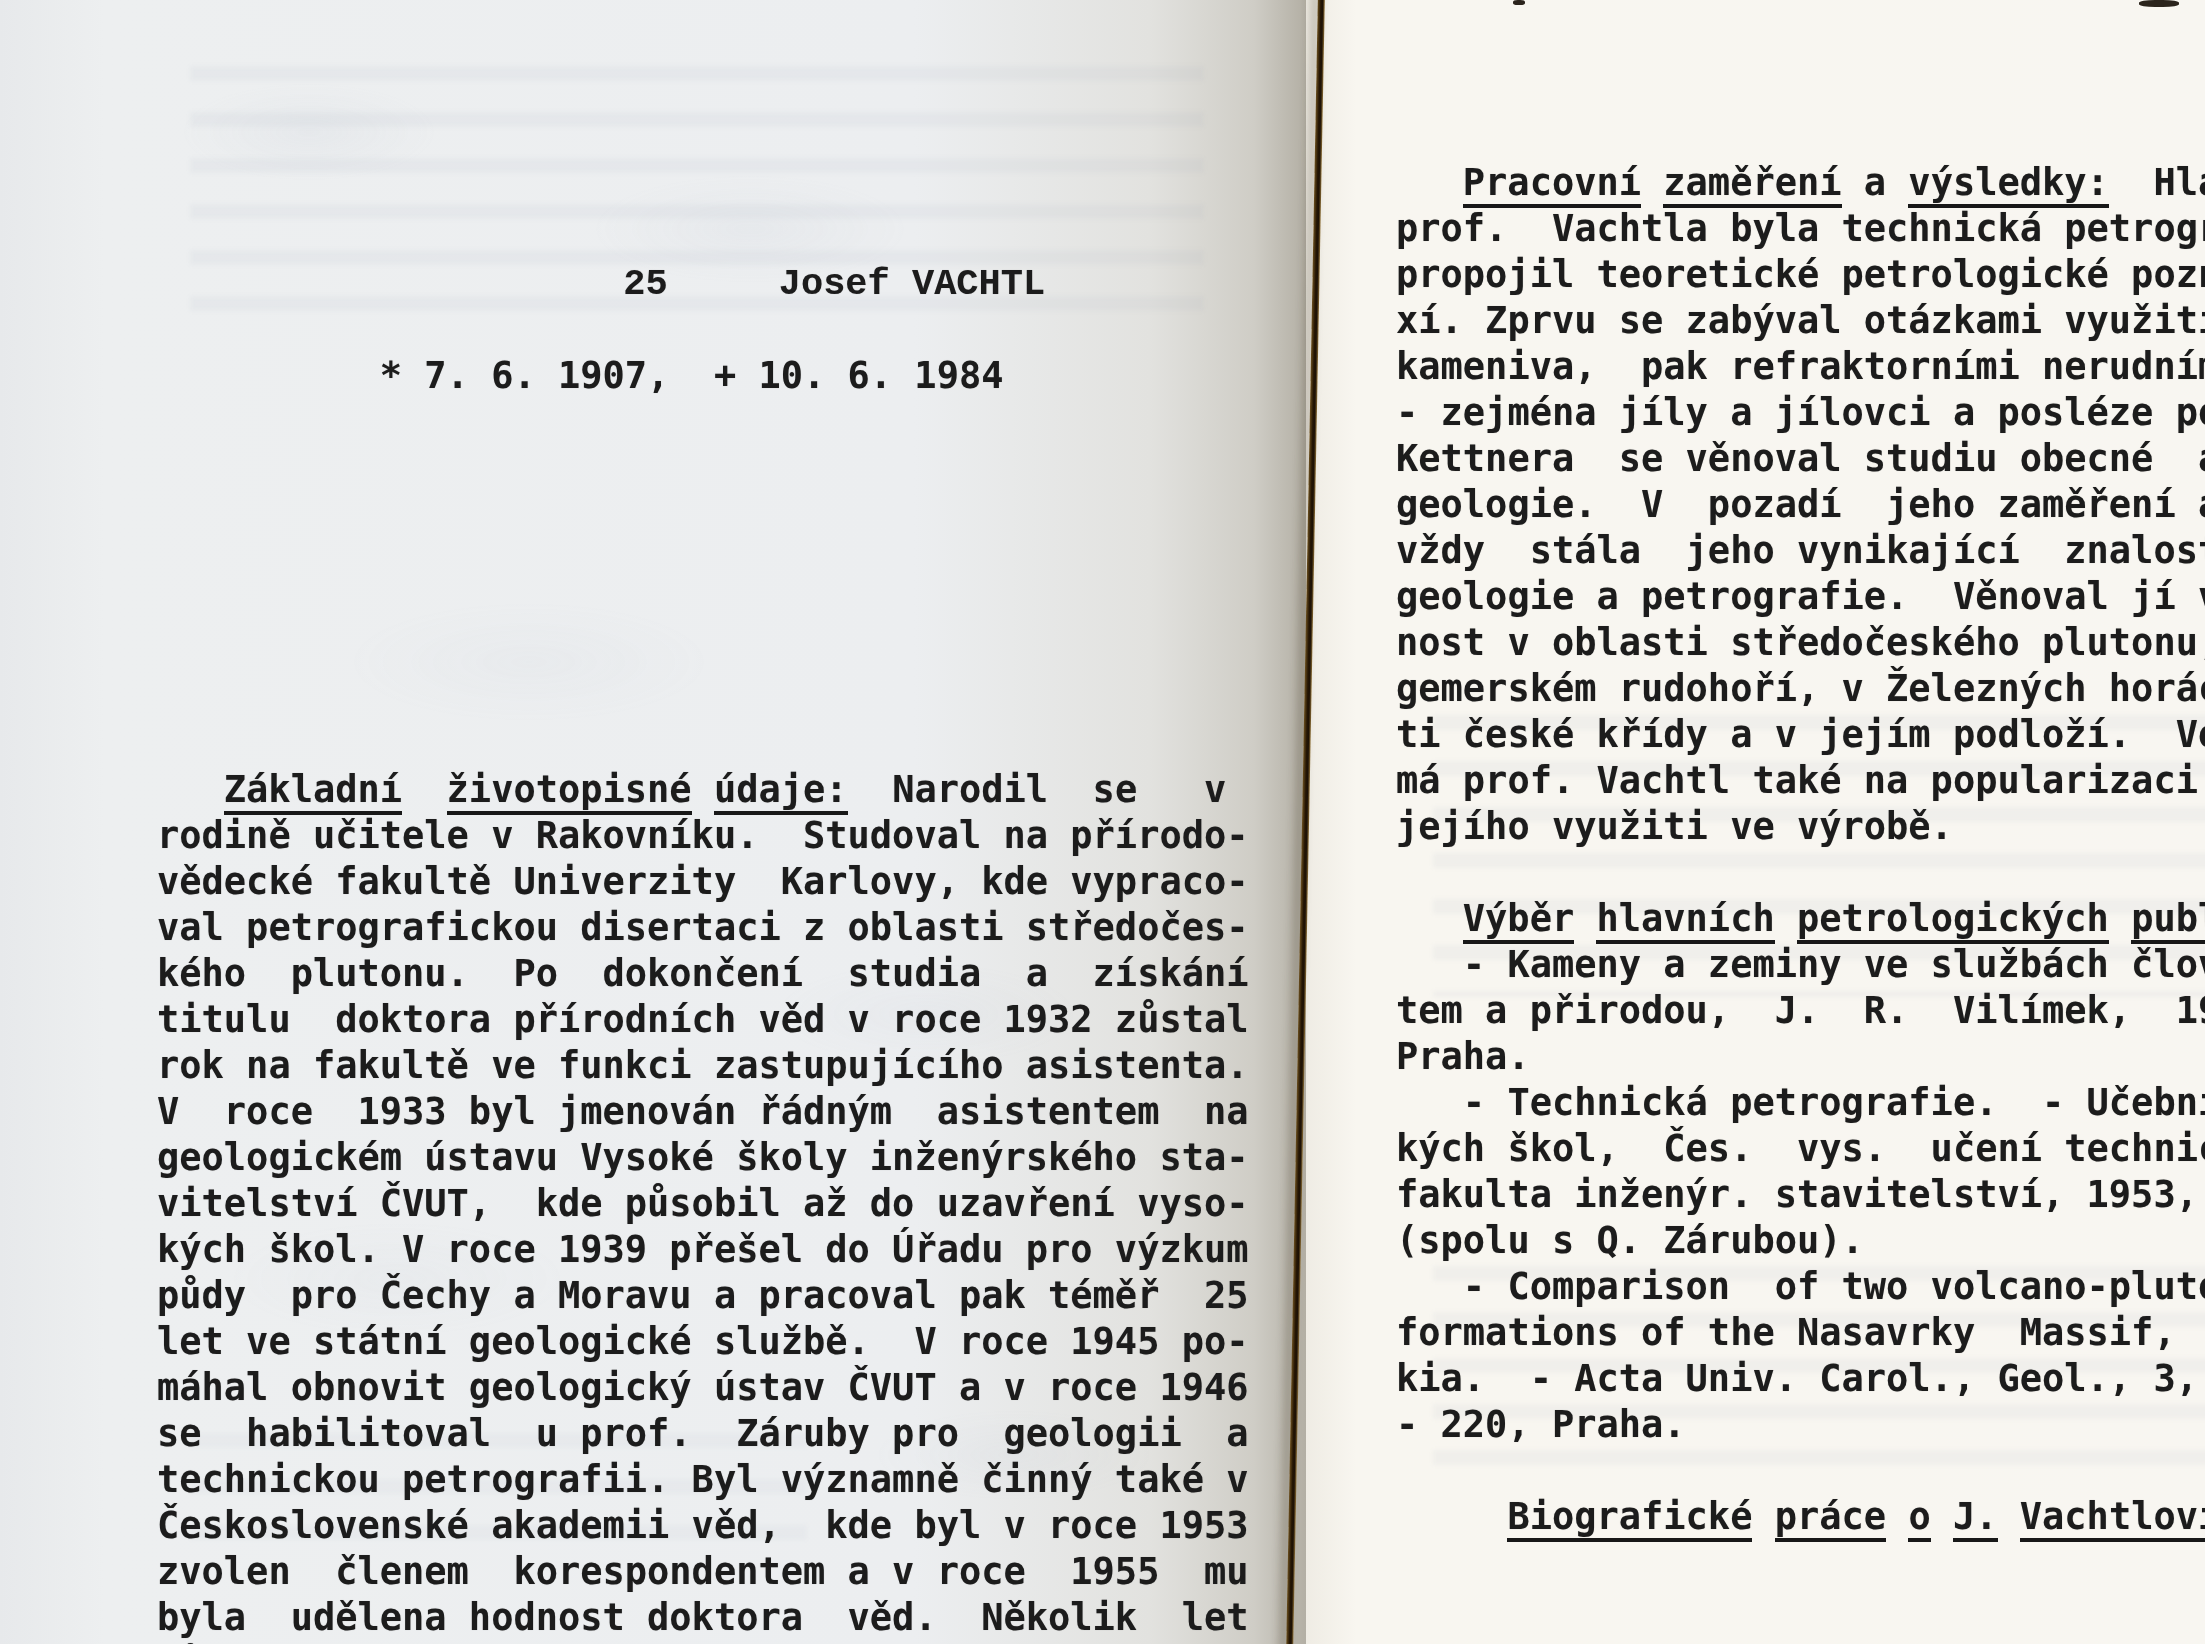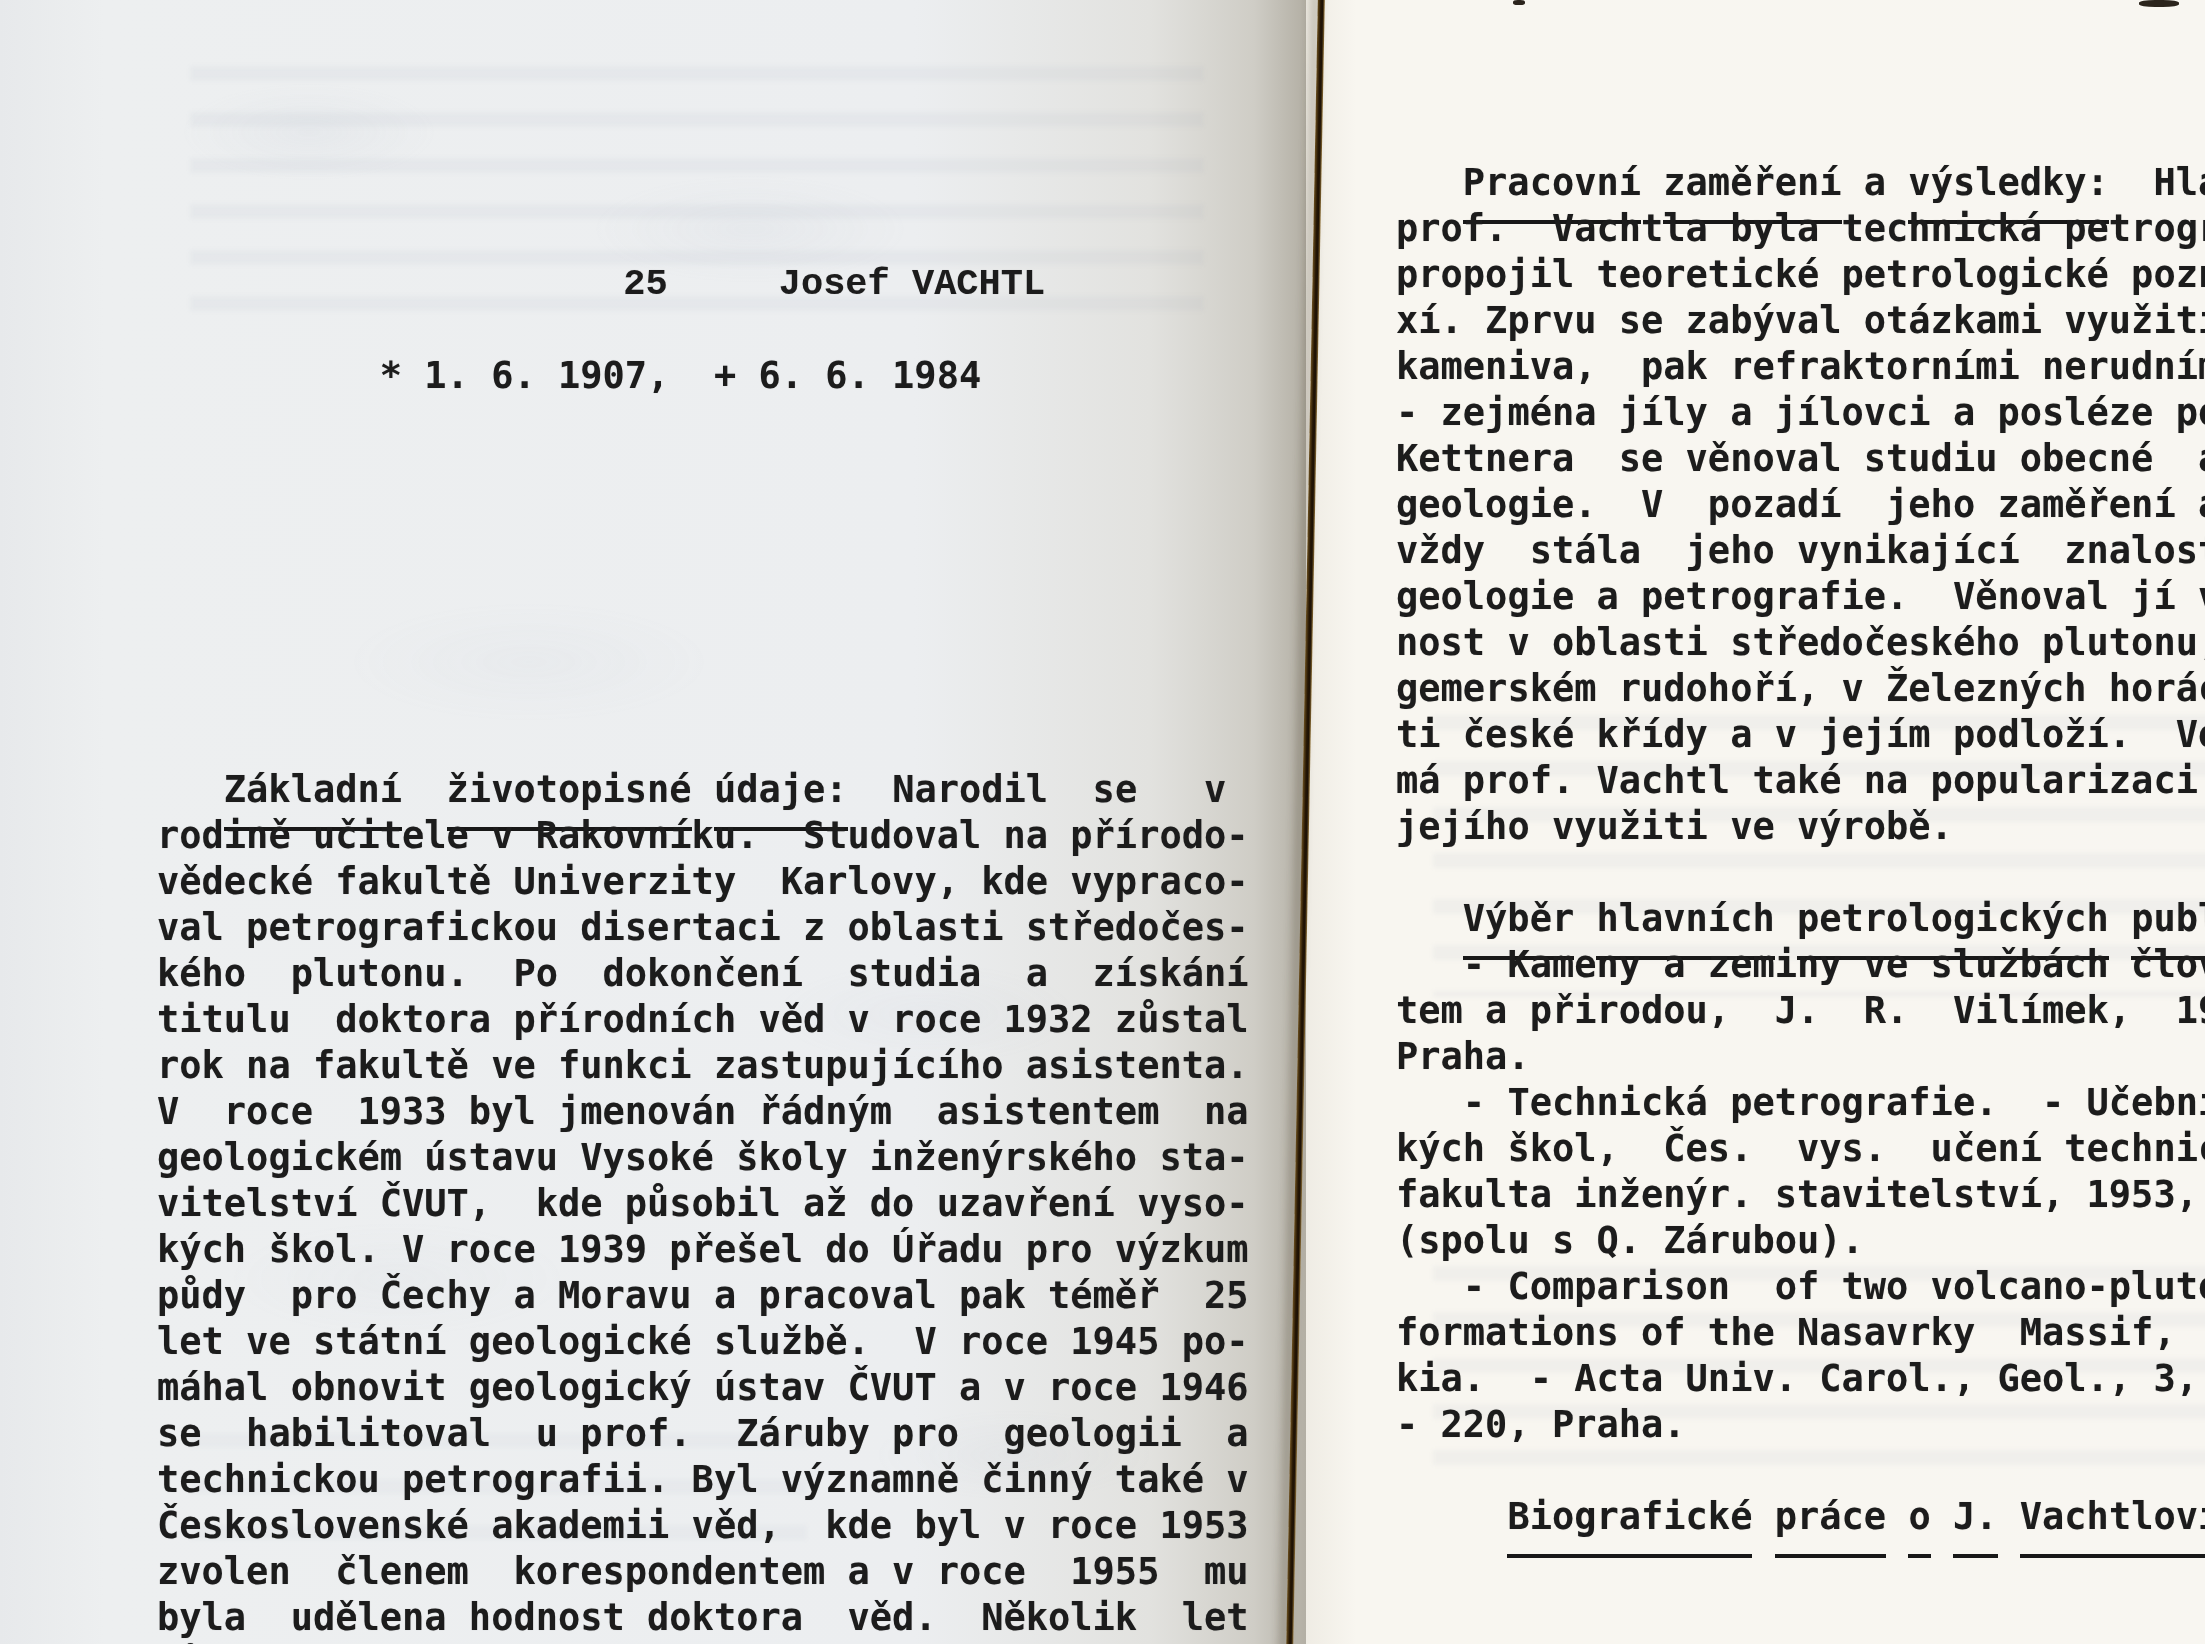--- a/index.html
+++ b/index.html
@@ -49,21 +49,21 @@
     position:absolute;
     color:#1c1c1c;
     font-size:37px;line-height:46px;font-weight:bold;
     letter-spacing:0px;
     white-space:pre;
     text-shadow:0 0 0.9px rgba(25,25,25,.28);
   }
   .col-left{left:157px;top:123px;width:1111px;}
   .col-right{left:1396px;top:68px;width:1138px;}
   .line{height:46px;}
-  .ul{border-bottom:4px solid #181818;padding-bottom:16px;}
+  .ul{border-bottom:4px solid #181818;padding-bottom:0;}
   .g5{display:inline-block;width:5ch;}
   .p10{padding-left:10ch;} .p15{padding-left:15ch;font-family:Liberation Mono, monospace;}
 </style>
 </head>
 <body>
 
 <div class="stage">
 
   <div class="page-left"></div>
   <div class="page-right"></div>
@@ -77,21 +77,21 @@
   <div class="gutter-line"></div>
 
   <div class="speck" style="left:2139px;top:0;width:40px;height:7px;"></div>
 
   <div class="speck" style="left:1513px;top:0;width:11.5px;height:5.3px;"></div>
 
   <div class="col col-left">
     <div class="line p15">
       <span>25</span><span class="g5"></span><span>Josef VACHTL</span>
     </div>
-    <div class="line p10">* 1. 6. 1907,  + 6. 6. 1984</div>
+    <div class="line p10">* 7. 6. 1907,  + 10. 6. 1984</div>
     <div class="line"></div>
     <div class="line"></div>
     <div><div class="line" style="padding-left: 3ch;"><span class="ul">Základní</span><span>  </span><span class="ul">životopisné</span><span> </span><span class="ul">údaje:</span><span>  Narodil  se   v</span></div><div class="line">rodině učitele v Rakovníku.  Studoval na přírodo-</div><div class="line">vědecké fakultě Univerzity  Karlovy, kde vypraco-</div><div class="line">val petrografickou disertaci z oblasti středočes-</div><div class="line">kého  plutonu.  Po  dokončení  studia  a  získání</div><div class="line">titulu  doktora přírodních věd v roce 1932 zůstal</div><div class="line">rok na fakultě ve funkci zastupujícího asistenta.</div><div class="line">V  roce  1933 byl jmenován řádným  asistentem  na</div><div class="line">geologickém ústavu Vysoké školy inženýrského sta-</div><div class="line">vitelství ČVUT,  kde působil až do uzavření vyso-</div><div class="line">kých škol. V roce 1939 přešel do Úřadu pro výzkum</div><div class="line">půdy  pro Čechy a Moravu a pracoval pak téměř  25</div><div class="line">let ve státní geologické službě.  V roce 1945 po-</div><div class="line">máhal obnovit geologický ústav ČVUT a v roce 1946</div><div class="line">se  habilitoval  u prof.  Záruby pro  geologii  a</div><div class="line">technickou petrografii. Byl významně činný také v</div><div class="line">Československé akademii věd,  kde byl v roce 1953</div><div class="line">zvolen  členem  korespondentem a v roce  1955  mu</div><div class="line">byla  udělena hodnost doktora  věd.  Několik  let</div><div class="line">působil ve funkci předsedy vědeckého kolegia geo-</div></div>
     
   </div>
 
   <div class="col col-right">
     <div><div class="line" style="padding-left: 3ch;"><span class="ul">Pracovní</span><span> </span><span class="ul">zaměření</span><span> a </span><span class="ul">výsledky:</span><span>  Hlavním oborem</span></div><div class="line">prof.  Vachtla byla technická petrografie, kterou</div><div class="line">propojil teoretické petrologické poznatky s  pra-</div><div class="line">xí. Zprvu se zabýval otázkami využití hornin jako</div><div class="line">kameniva,  pak refraktorními nerudními surovinami</div><div class="line">- zejména jíly a jílovci a posléze po úmrtí prof.</div><div class="line">Kettnera  se věnoval studiu obecné  a  strukturní</div><div class="line">geologie.  V  pozadí  jeho zaměření a zájmů  však</div><div class="line">vždy  stála  jeho vynikající  znalost  regionální</div><div class="line">geologie a petrografie.  Věnoval jí velkou pozor-</div><div class="line">nost v oblasti středočeského plutonu, ve Špišsko-</div><div class="line">gemerském rudohoří, v Železných horách i v oblas-</div><div class="line">ti české křídy a v jejím podloží.  Velkou zásluhu</div><div class="line">má prof. Vachtl také na popularizaci petrologie a</div><div class="line">jejího využiti ve výrobě.</div><div class="line"></div><div class="line" style="padding-left: 3ch;"><span class="ul">Výběr</span><span> </span><span class="ul">hlavních</span><span> </span><span class="ul">petrologických</span><span> </span><span class="ul">publikací:</span></div><div class="line">   - Kameny a zeminy ve službách člověka.  - Svě-</div><div class="line">tem a přirodou,  J.  R.  Vilímek,  1946,  204 s.,</div><div class="line">Praha.</div><div class="line">   - Technická petrografie.  - Učební texty vyso-</div><div class="line">kých škol,  Čes.  vys.  učení technické v  Praze,</div><div class="line">fakulta inženýr. stavitelství, 1953, 76 s., Praha</div><div class="line">(spolu s Q. Zárubou).</div><div class="line">   - Comparison  of two volcano-plutonic  granite</div><div class="line">formations of the Nasavrky  Massif,  Czechoslova-</div><div class="line">kia.  - Acta Univ. Carol., Geol., 3, 1975, s. 199</div><div class="line">- 220, Praha.</div><div class="line"></div><div class="line" style="padding-left: 5ch;"><span class="ul">Biografické</span><span> </span><span class="ul">práce</span><span> </span><span class="ul">o</span><span> </span><span class="ul">J.</span><span> </span><span class="ul">Vachtlovi</span></div></div>
     
   </div>

